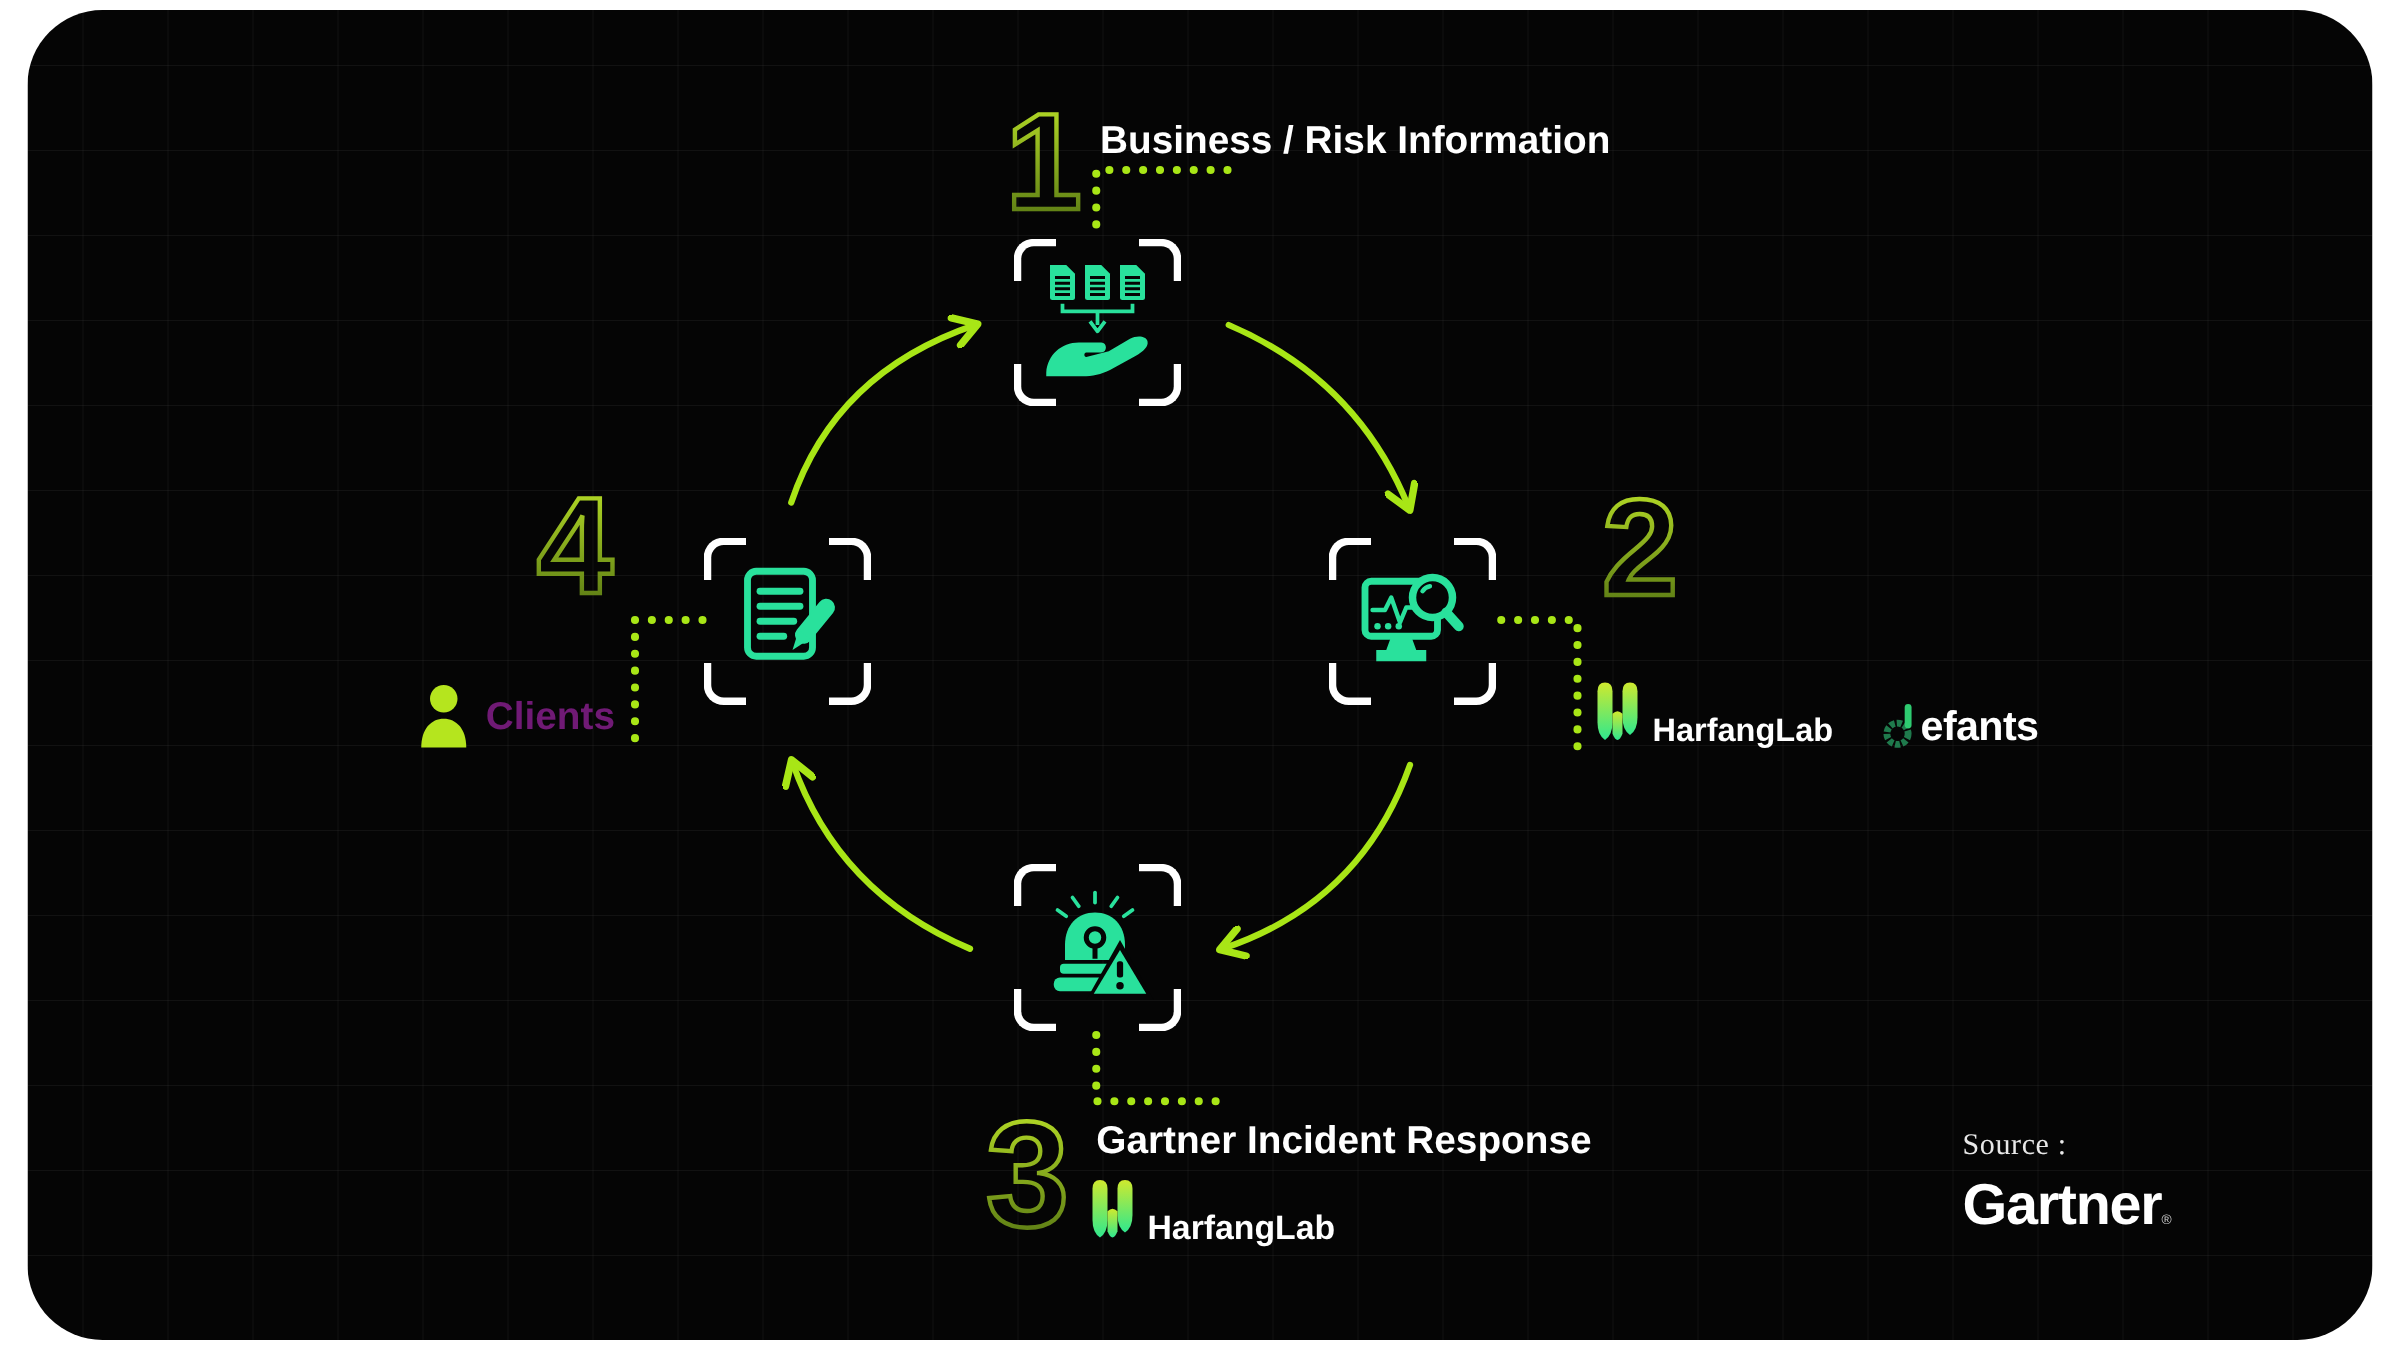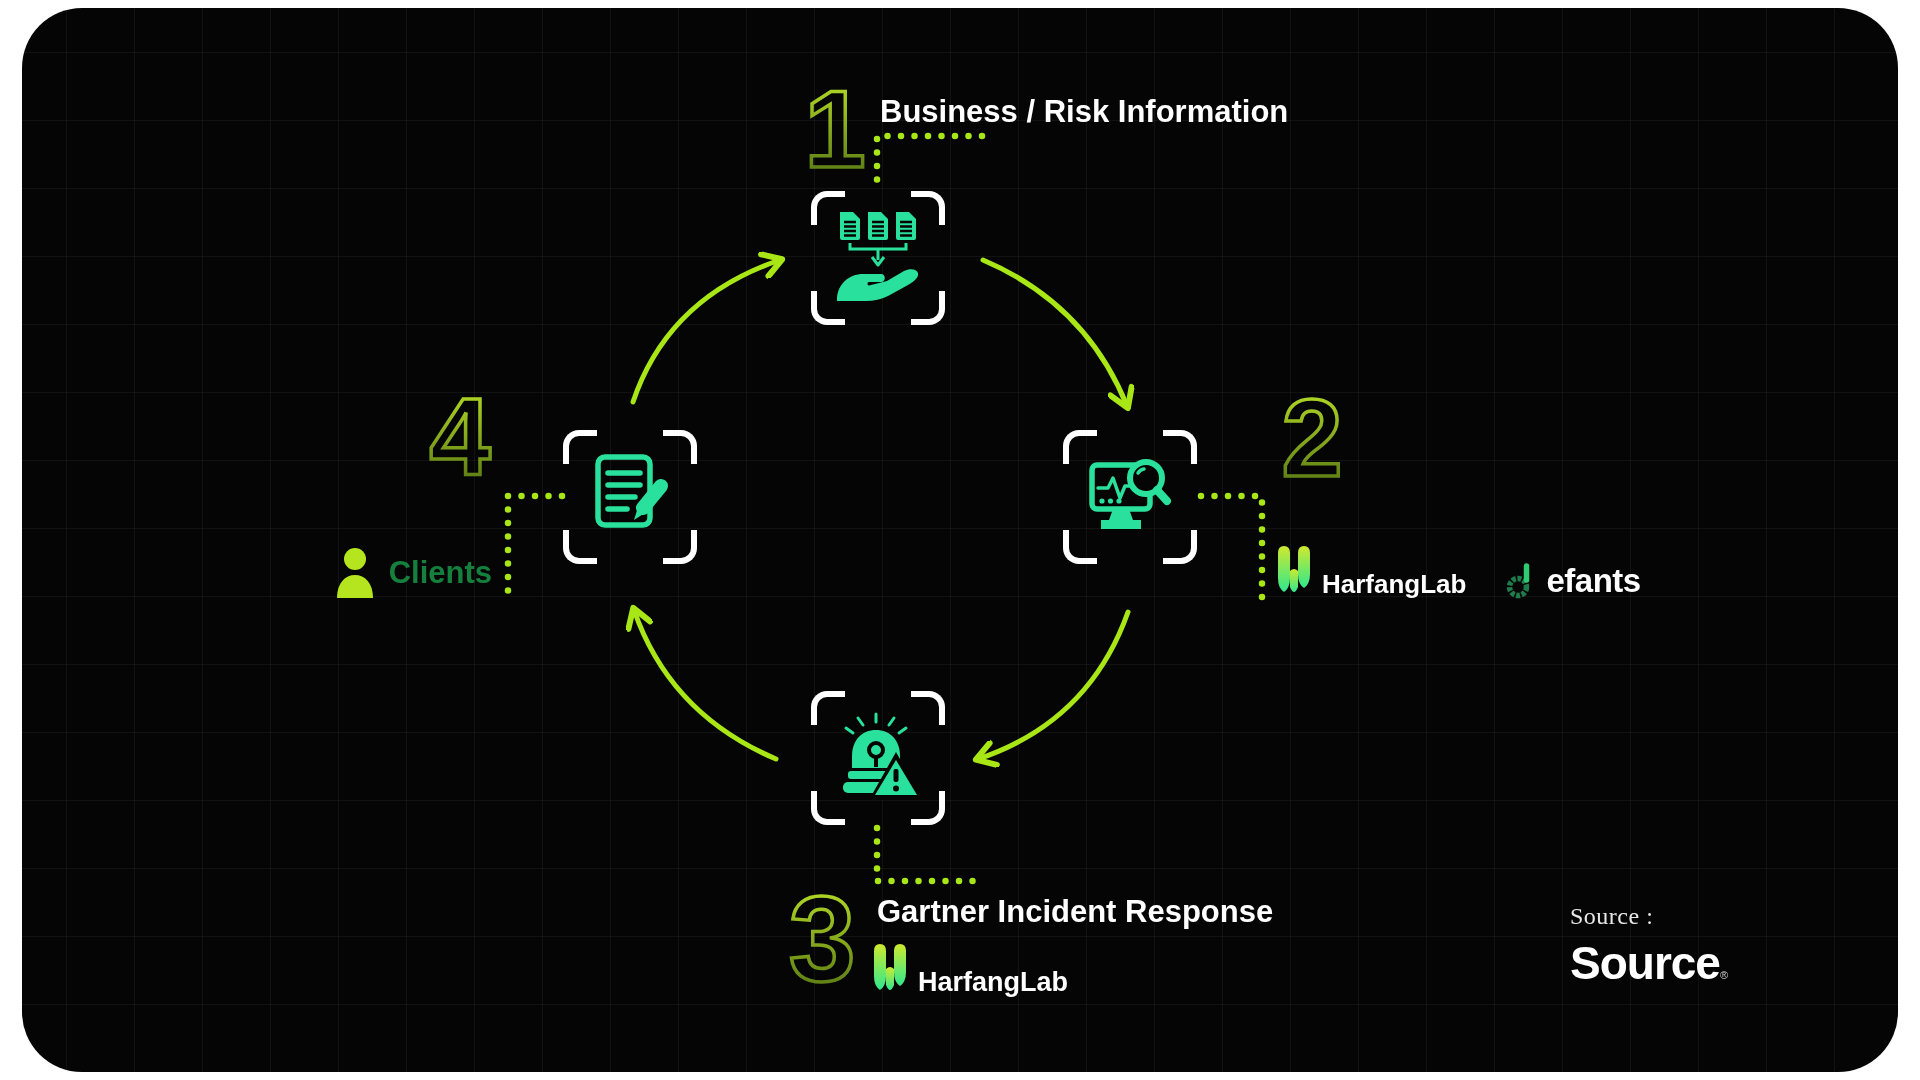--- a/index.html
+++ b/index.html
@@ -22,21 +22,21 @@
   .frame .tr{top:0;right:0;border-left:none;border-bottom:none;border-top-right-radius:16px;}
   .frame .bl{bottom:0;left:0;border-right:none;border-top:none;border-bottom-left-radius:16px;}
   .frame .br{bottom:0;right:0;border-left:none;border-top:none;border-bottom-right-radius:16px;}
   .frame .icon{position:absolute;left:50%;top:50%;transform:translate(-50%,-50%);}
   .step-label{color:#fff;font-weight:700;font-size:31px;line-height:36px;white-space:nowrap;text-align:right;}
   .num-svg text{font-family:"Liberation Sans",sans-serif;font-weight:700;}
   .vendor-row{display:flex;align-items:flex-end;}
   .hl-text{color:#fff;font-weight:700;font-size:26px;white-space:nowrap;}
   .df-text{color:#fff;font-weight:700;font-size:33px;letter-spacing:-0.5px;white-space:nowrap;}
   .actor-row{display:flex;align-items:center;gap:12px;}
-  .actor-text{color:#15803d;font-weight:700;font-size:31px;white-space:nowrap;}
+  .actor-text{color:#701a75;font-weight:700;font-size:31px;white-space:nowrap;}
   .source{color:#e8e8e8;}
   .source-label{font-size:24px;font-weight:400;letter-spacing:0.5px;font-family:Liberation Serif, serif;}
   .source-brand{color:#fff;font-weight:700;font-size:46px;letter-spacing:-1px;line-height:50px;}
   .source-reg{font-size:11px;vertical-align:baseline;color:#cfcfcf;}
 </style>
 </head>
 <body>
 
 <div class="stage">
 
@@ -129,21 +129,21 @@
           </linearGradient>
         </defs>
         <g fill="url(#hgrad)">
           <path d="M2,9 Q2,2 8,2 Q14,2 14,9 V34 Q14,44 8,48 Q2,44 2,34 Z"></path>
           <path d="M22,9 Q22,2 28,2 Q34,2 34,9 V30 Q34,40 28,44 Q22,40 22,30 Z"></path>
           <path d="M14,27 Q18,23 22,27 V43 Q18,53 14,43 Z"></path>
         </g>
       </svg>
       <span class="hl-text">HarfangLab</span>
     </div>
-    <div class="vendor-row" style="gap:12px;" aria-label="defants">
+    <div class="vendor-row" style="gap:2px;" aria-label="defants">
       <svg width="28" height="44" viewBox="0 0 28 44">
         <circle cx="12" cy="31" r="8.5" fill="none" stroke="#1f7a4c" stroke-width="5.5" stroke-dasharray="4 1.6"></circle>
         <line x1="20.5" y1="10" x2="20.5" y2="24" stroke="#2ecb70" stroke-width="5.5" stroke-linecap="round"></line>
       </svg>
       <span class="df-text">efants</span>
     </div>
   </div>
 
   <svg class="abs num-svg" style="left:772px;top:876px;" width="100" height="130" viewBox="0 0 100 130">
     <text x="50" y="105" text-anchor="middle" font-size="120" fill="none" stroke="url(#numgrad)" stroke-width="3.5">3</text>
@@ -214,17 +214,17 @@
     <svg width="44" height="54" viewBox="0 0 44 54">
       <circle cx="22" cy="13" r="11" fill="#b5e51e"></circle>
       <path d="M4,52 C4,37 12,29 22,29 C32,29 40,37 40,52 Z" fill="#b5e51e"></path>
     </svg>
     <span class="actor-text">Clients</span>
   </div>
 
   <div class="abs source" style="left:1570px;top:903px;">
     <div class="source-label">Source :</div>
     <div style="margin-top:8px;">
-      <span class="source-brand">Source</span><span class="source-reg">®</span>
+      <span class="source-brand">Gartner</span><span class="source-reg">®</span>
     </div>
   </div>
 
 </div>
 
 </body></html>

